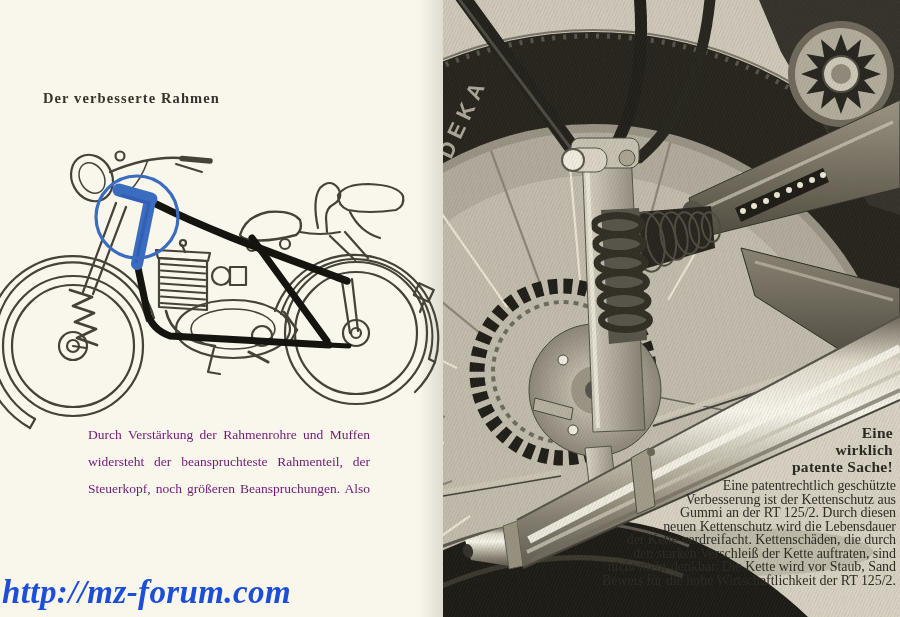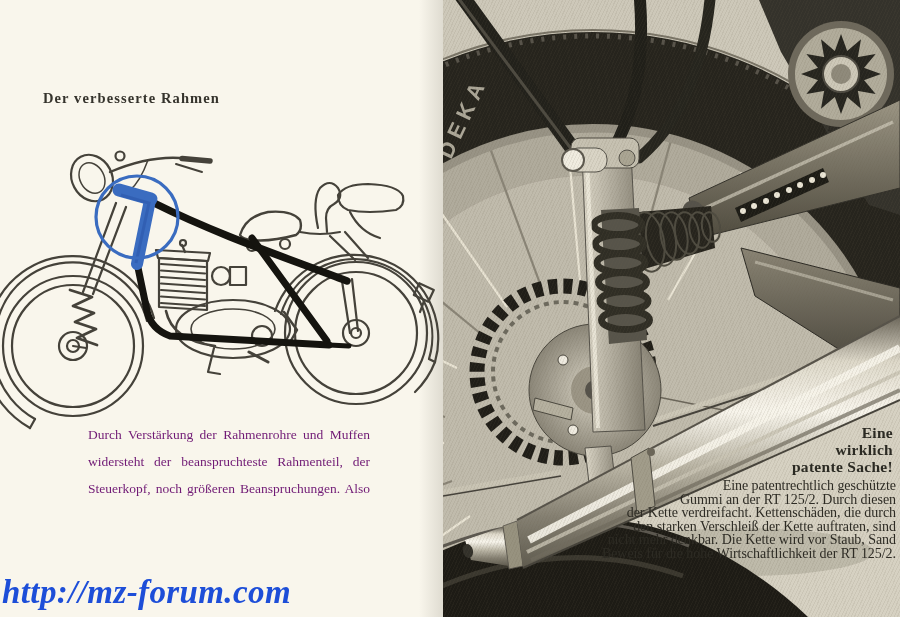--- a/index.html
+++ b/index.html
@@ -346,20 +346,22 @@
     <div class="halftone"></div>
 
     <div class="rp-heading">
       <div>Eine</div>
       <div>wirklich</div>
       <div>patente Sache!</div>
     </div>
 
     <div class="rp-para">
       <div class="line">Eine patentrechtlich geschützte</div>
+      <div class="line">Verbesserung ist der Kettenschutz aus</div>
       <div class="line">Gummi an der RT 125/2. Durch diesen</div>
+      <div class="line">neuen Kettenschutz wird die Lebensdauer</div>
       <div class="line">der Kette verdreifacht. Kettenschäden, die durch</div>
       <div class="line">den starken Verschleiß der Kette auftraten, sind</div>
       <div class="line">nicht mehr denkbar. Die Kette wird vor Staub, Sand</div>
       <div class="line">Beweis für die hohe Wirtschaftlichkeit der RT 125/2.</div>
     </div>
   </div>
 </div>
 
 </body></html>

